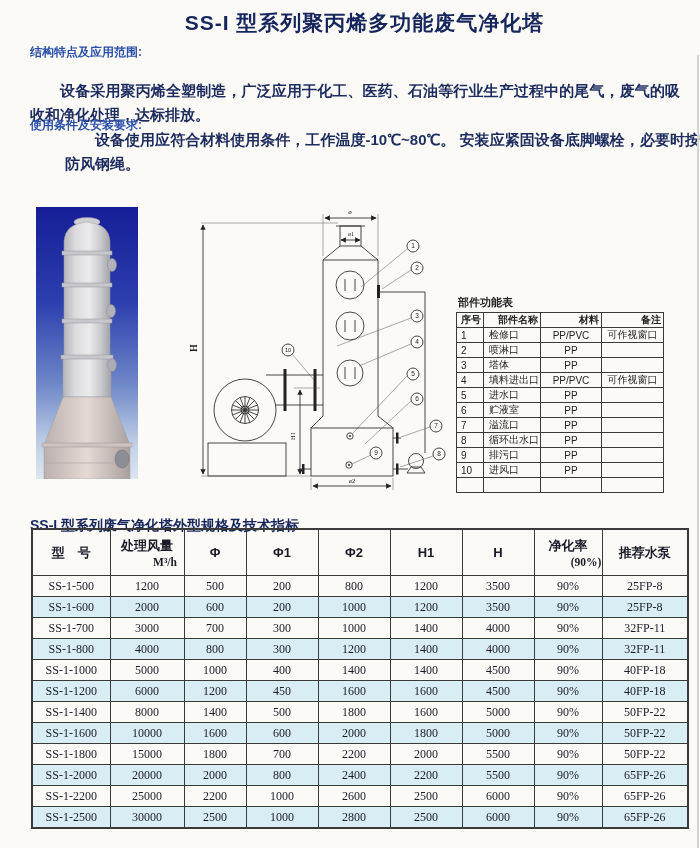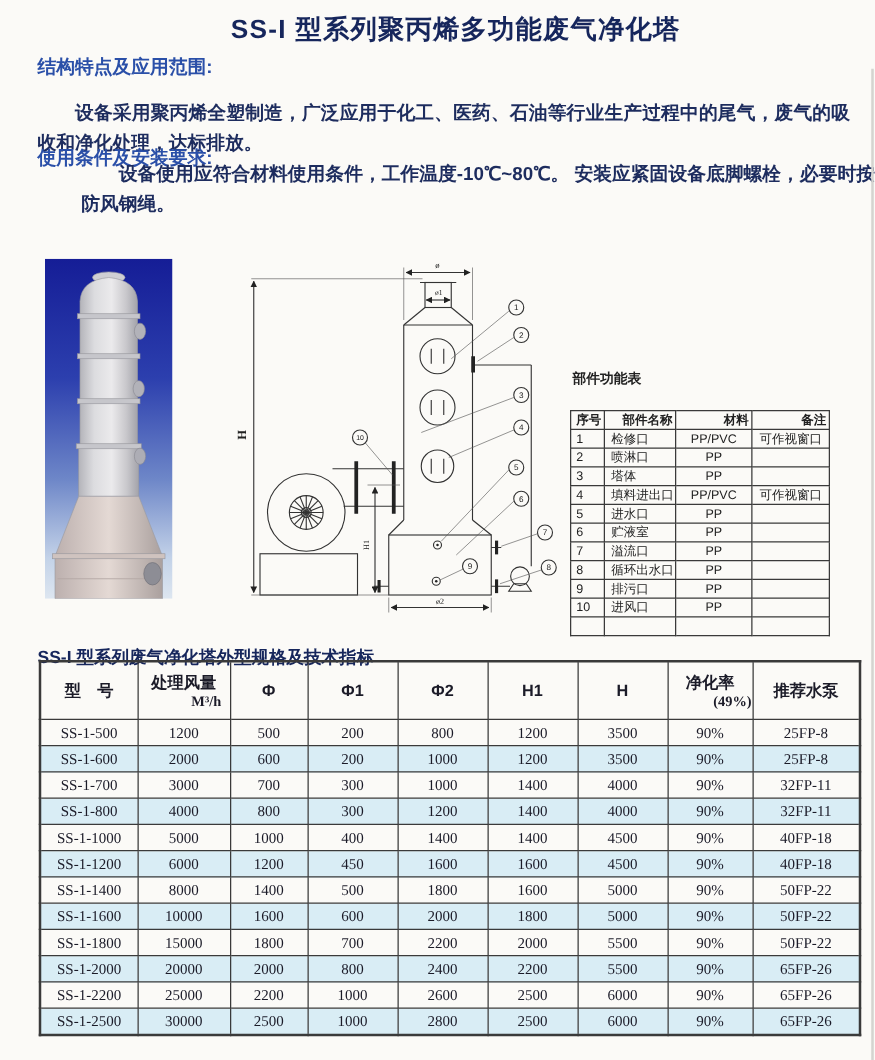--- a/index.html
+++ b/index.html
@@ -8,37 +8,37 @@
     background:var(--page-bg,#fbfaf7);overflow:hidden;
     font-family:"Liberation Sans",sans-serif;color:var(--body-text,#1d2c5e);
   }
   .scan-edge{position:absolute;right:1px;top:55px;bottom:0;width:2px;background:#d4d4d0;}
 
   .doc-title{
     position:absolute;left:0;right:0;top:9px;text-align:center;
     font-size:21px;font-weight:bold;letter-spacing:1px;color:var(--title-text,#16265c);margin-left:29px;
   }
   .sec-heading{
-    position:absolute;left:30px;font-size:15px;font-weight:bold;
+    position:absolute;left:30px;font-size:12px;font-weight:bold;
     color:var(--heading-text,#2a4fa8);
   }
   .sec-heading.features{top:44px;}
   .sec-heading.install{top:117px;}
   .para{
     position:absolute;left:30px;width:650px;font-size:15px;font-weight:bold;
     line-height:24px;text-indent:2em;color:var(--body-text,#1d2c5e);text-align:justify;
   }
   .para.features{top:63px;margin-top:16px;}
   .para.install{top:128px;margin-left:35px;}
 
   .photo{position:absolute;left:36px;top:207px;width:102px;height:272px;}
   .diagram{position:absolute;left:188px;top:198px;width:262px;height:297px;}
 
   .parts-block{position:absolute;left:456px;top:295px;width:210px;}
-  .parts-title{font-size:11px;font-weight:bold;color:#222;margin:0 0 18px 2px;}
+  .parts-title{font-size:11px;font-weight:bold;color:#222;margin:0 0 2px 2px;}
   table.parts{
     border-collapse:collapse;table-layout:fixed;width:207px;
     font-size:10px;color:#222;
   }
   table.parts th,table.parts td{
     border:1px solid var(--table-border,#3a3a3a);height:14px;padding:0 2px;
     overflow:hidden;white-space:nowrap;font-weight:normal;
   }
   table.parts th{text-align:right;font-weight:bold;}
   table.parts td{text-align:center;}
@@ -404,21 +404,21 @@
             <div>Φ2</div>
           </th>
           <th>
             <div>H1</div>
           </th>
           <th>
             <div>H</div>
           </th>
           <th>
             <div>净化率</div>
-            <div class="h-sub">(49%)</div>
+            <div class="h-sub">(90%)</div>
           </th>
           <th>
             <div>推荐水泵</div>
           </th>
         </tr>
       </thead>
     <tbody>
         <tr>
           <td>SS-1-500</td>
           <td>1200</td>

